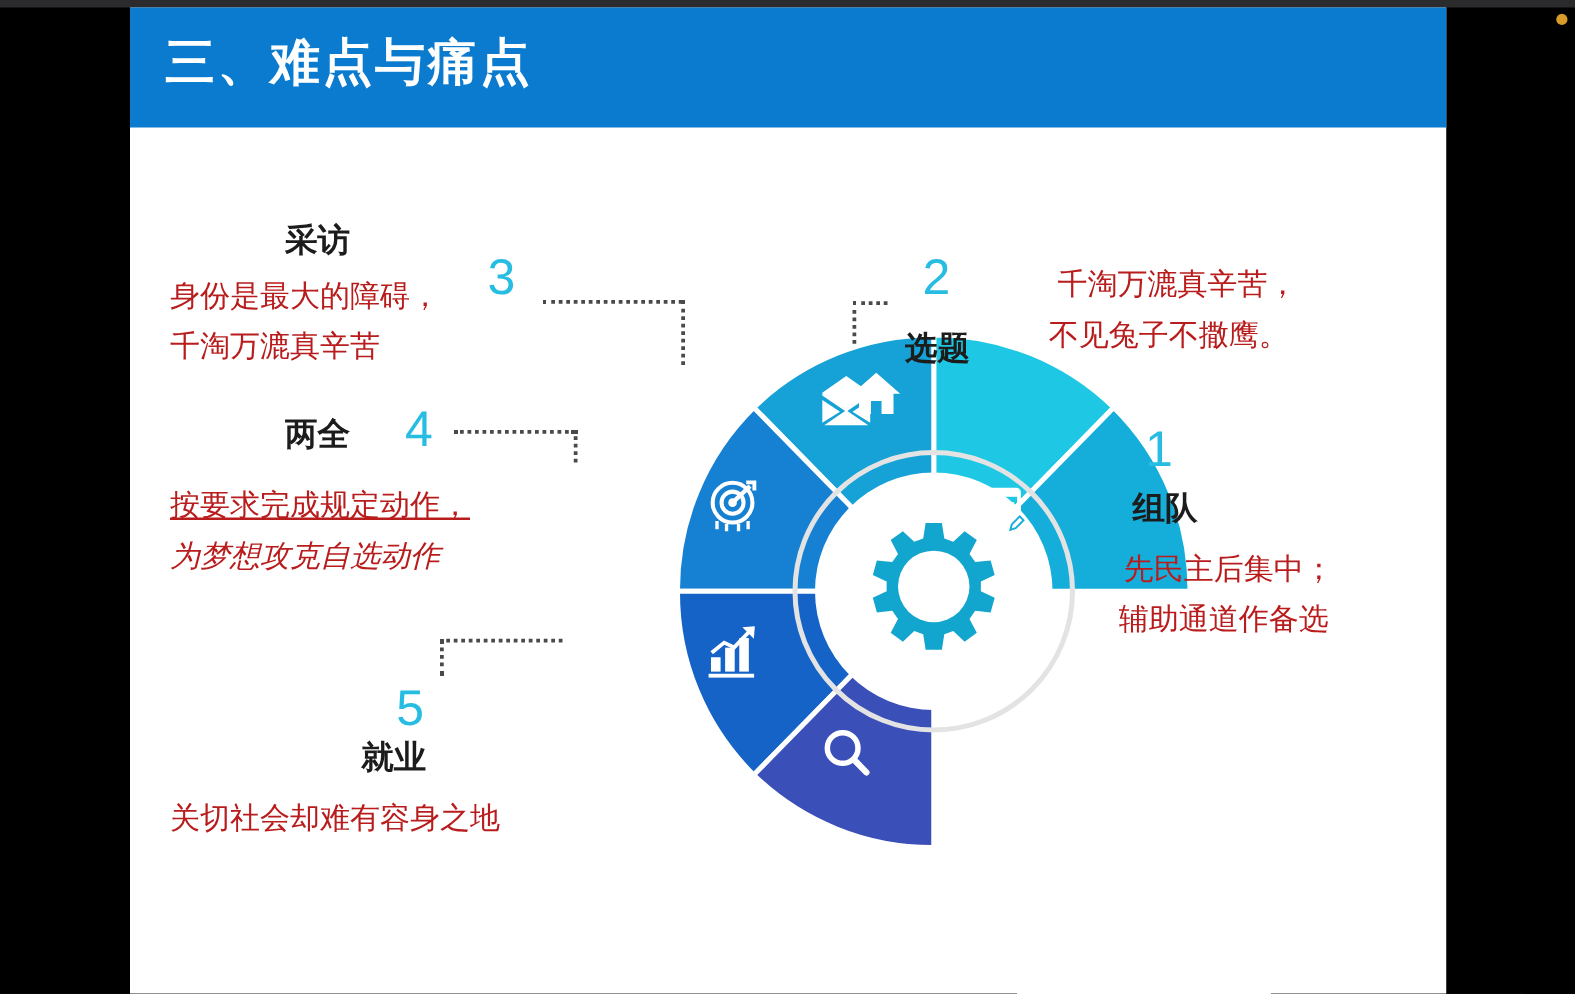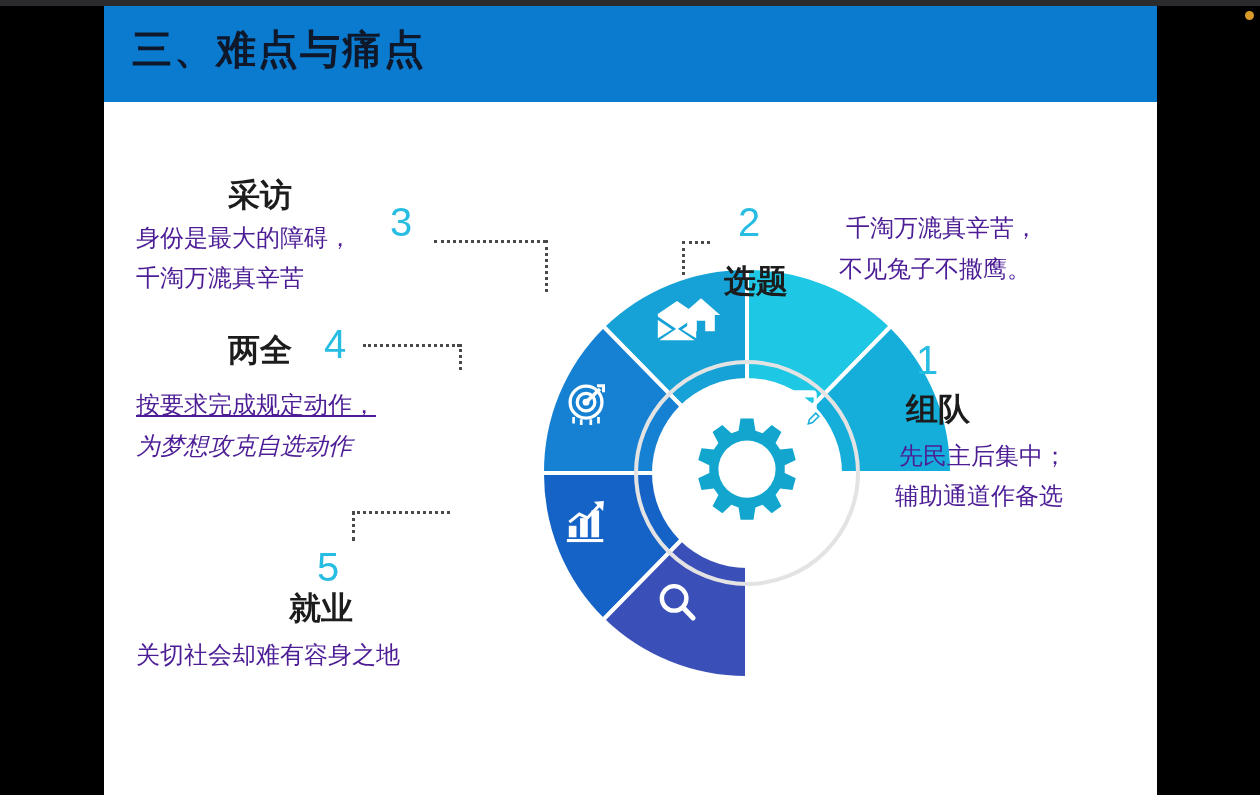--- a/index.html
+++ b/index.html
@@ -44,21 +44,21 @@
     position: absolute;
     left: 0; top: 0;
     width: 1053px; height: 96px;
     background: #0a7bce;
   }
   .title-text {
     position: absolute;
     left: 28px; top: 16px;
     font-size: 40px;
     font-weight: bold;
-    color: #0f172a;
+    color: #ffffff;
     letter-spacing: 2px;
     white-space: nowrap;
   }
   
   .wheel {
     position: absolute;
     left: 428px; top: 252px;   
     width: 430px; height: 430px;
   }
   .seg {
@@ -89,30 +89,30 @@
   .lab { position: absolute; }
   .num {
     position: absolute;
     font-size: 40px;
     font-weight: normal;
     color: #27bde2;
     line-height: 1;
   }
   .ttl {
     position: absolute;
-    font-size: 32px;
+    font-size: 26px;
     font-weight: bold;
     color: #1c1c1c;
     white-space: nowrap;
     line-height: 1.1;
   }
   .desc {
     position: absolute;
     font-size: 24px;
-    color: #4c1d95;
+    color: #b91c1c;
     line-height: 1.35;
     white-space: nowrap;
   }
   
   .dot-h {
     position: absolute;
     height: 0;
     border-top: 3px dotted #4a4a4a;
   }
   .dot-v {

